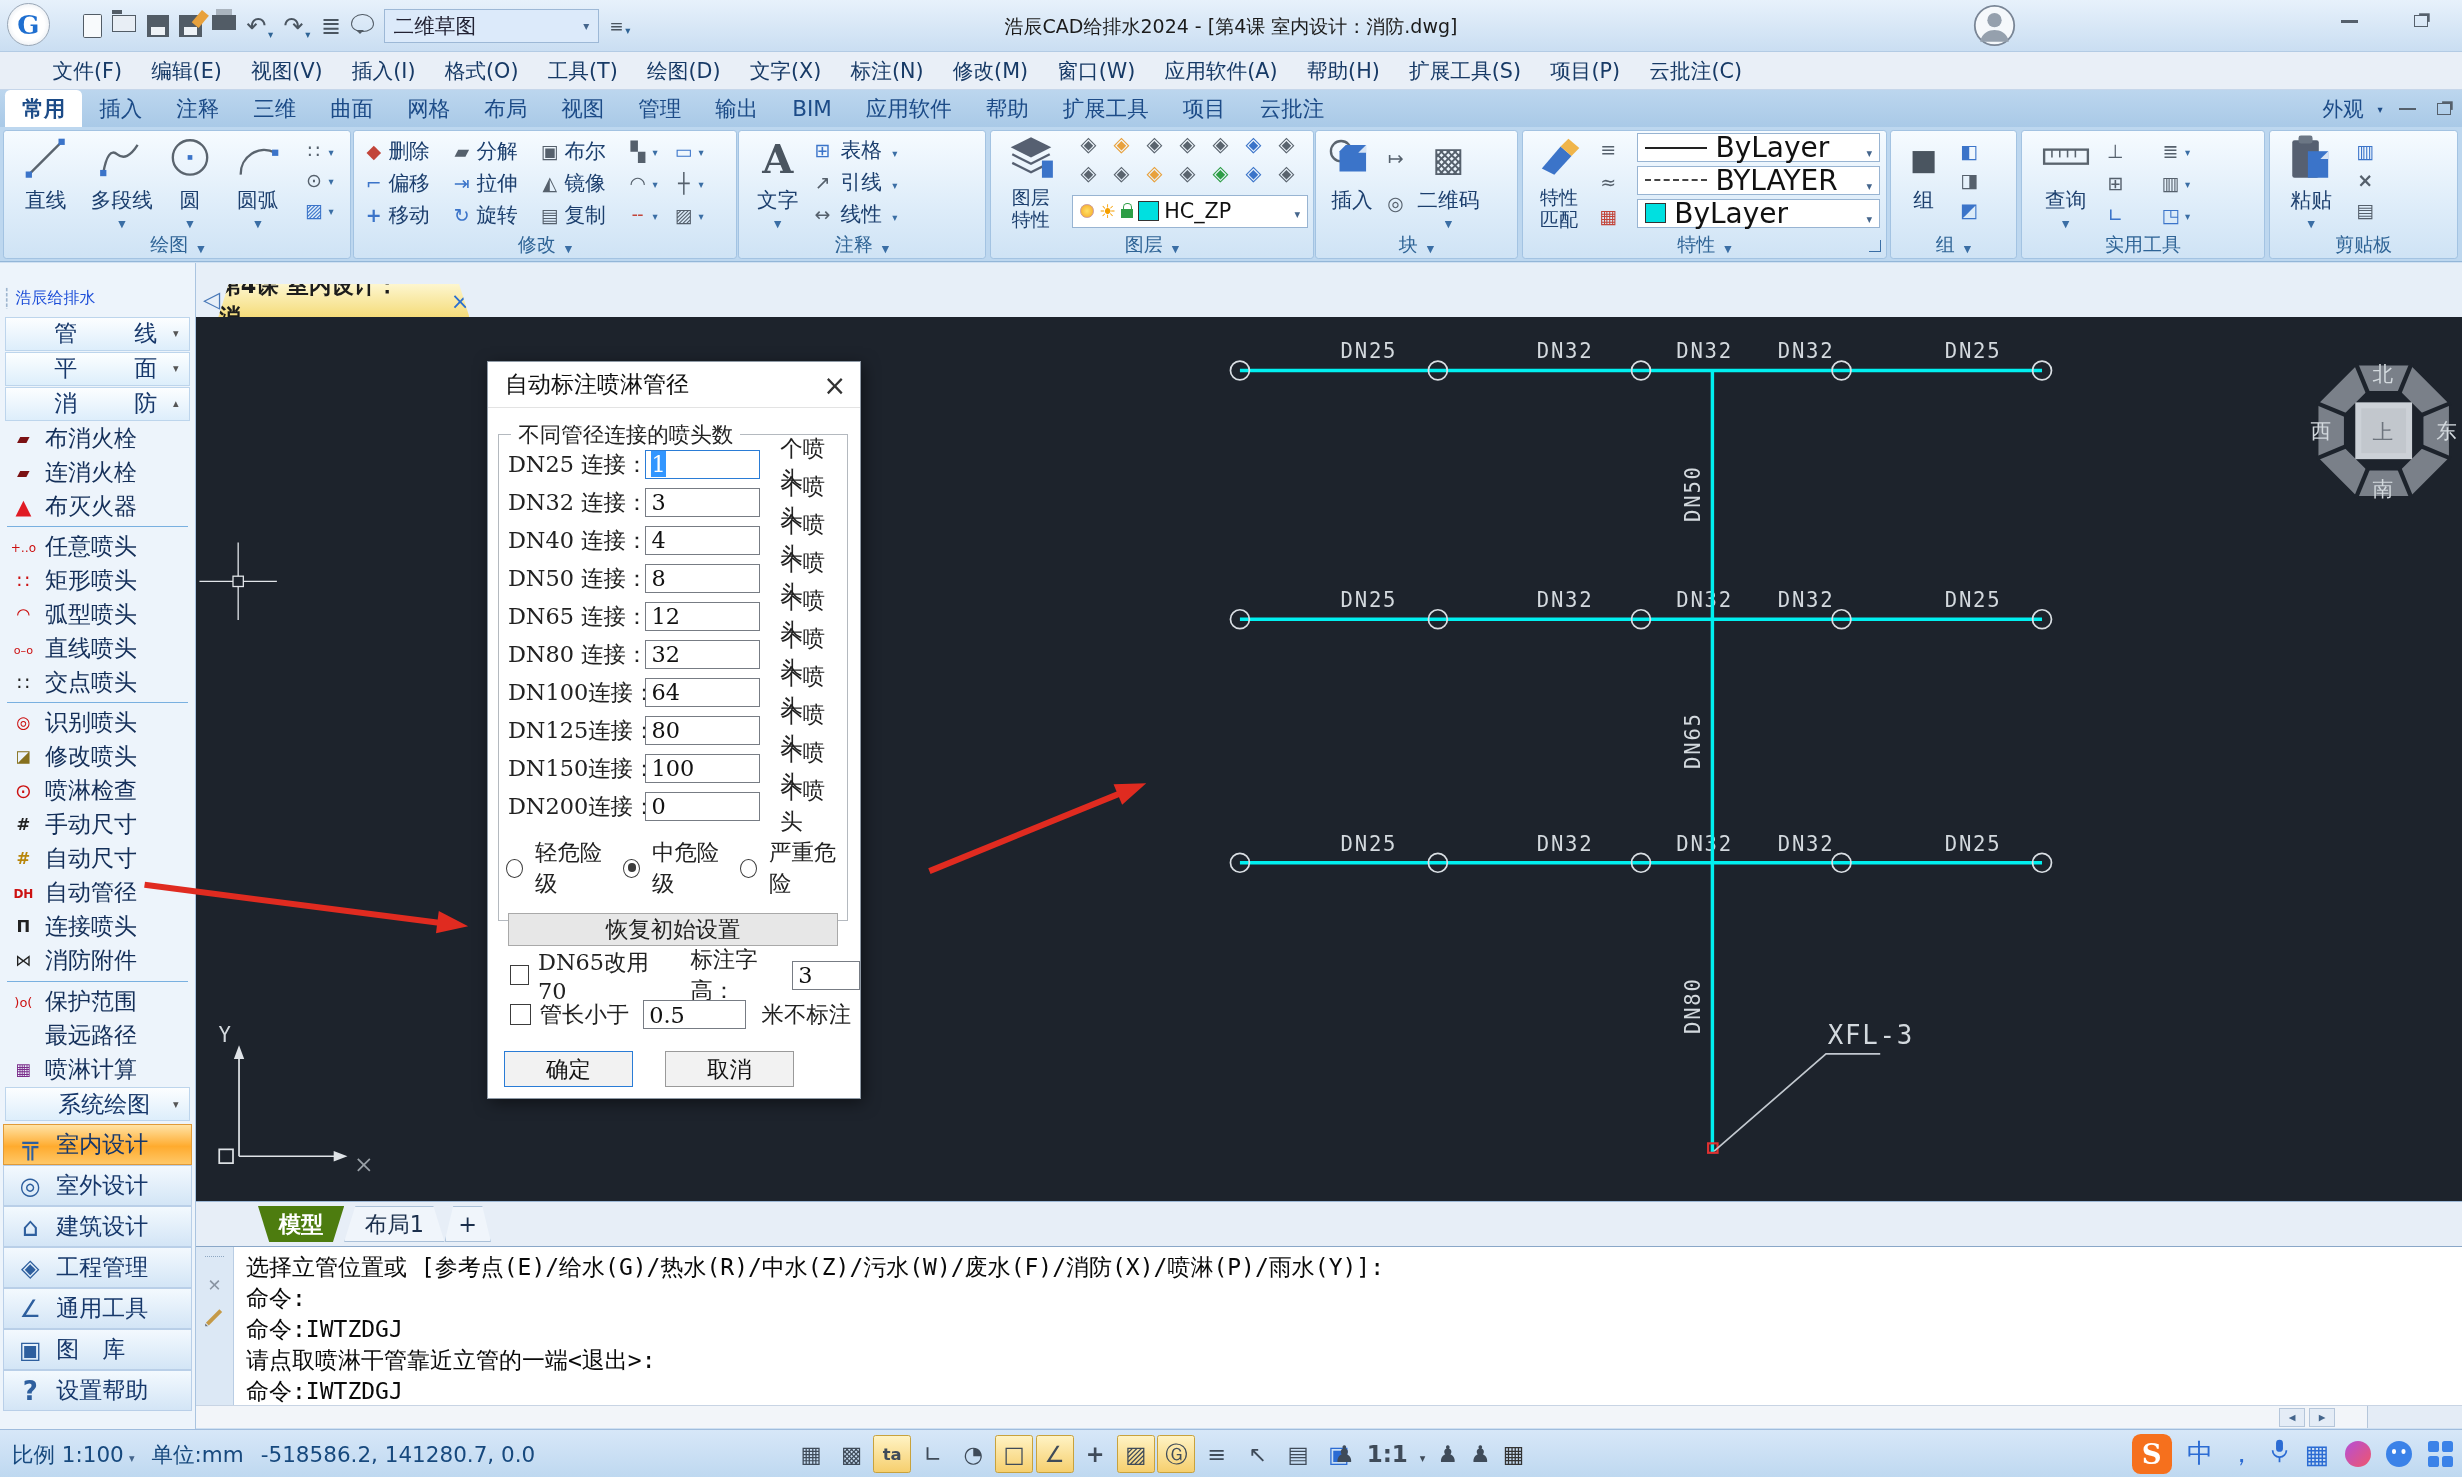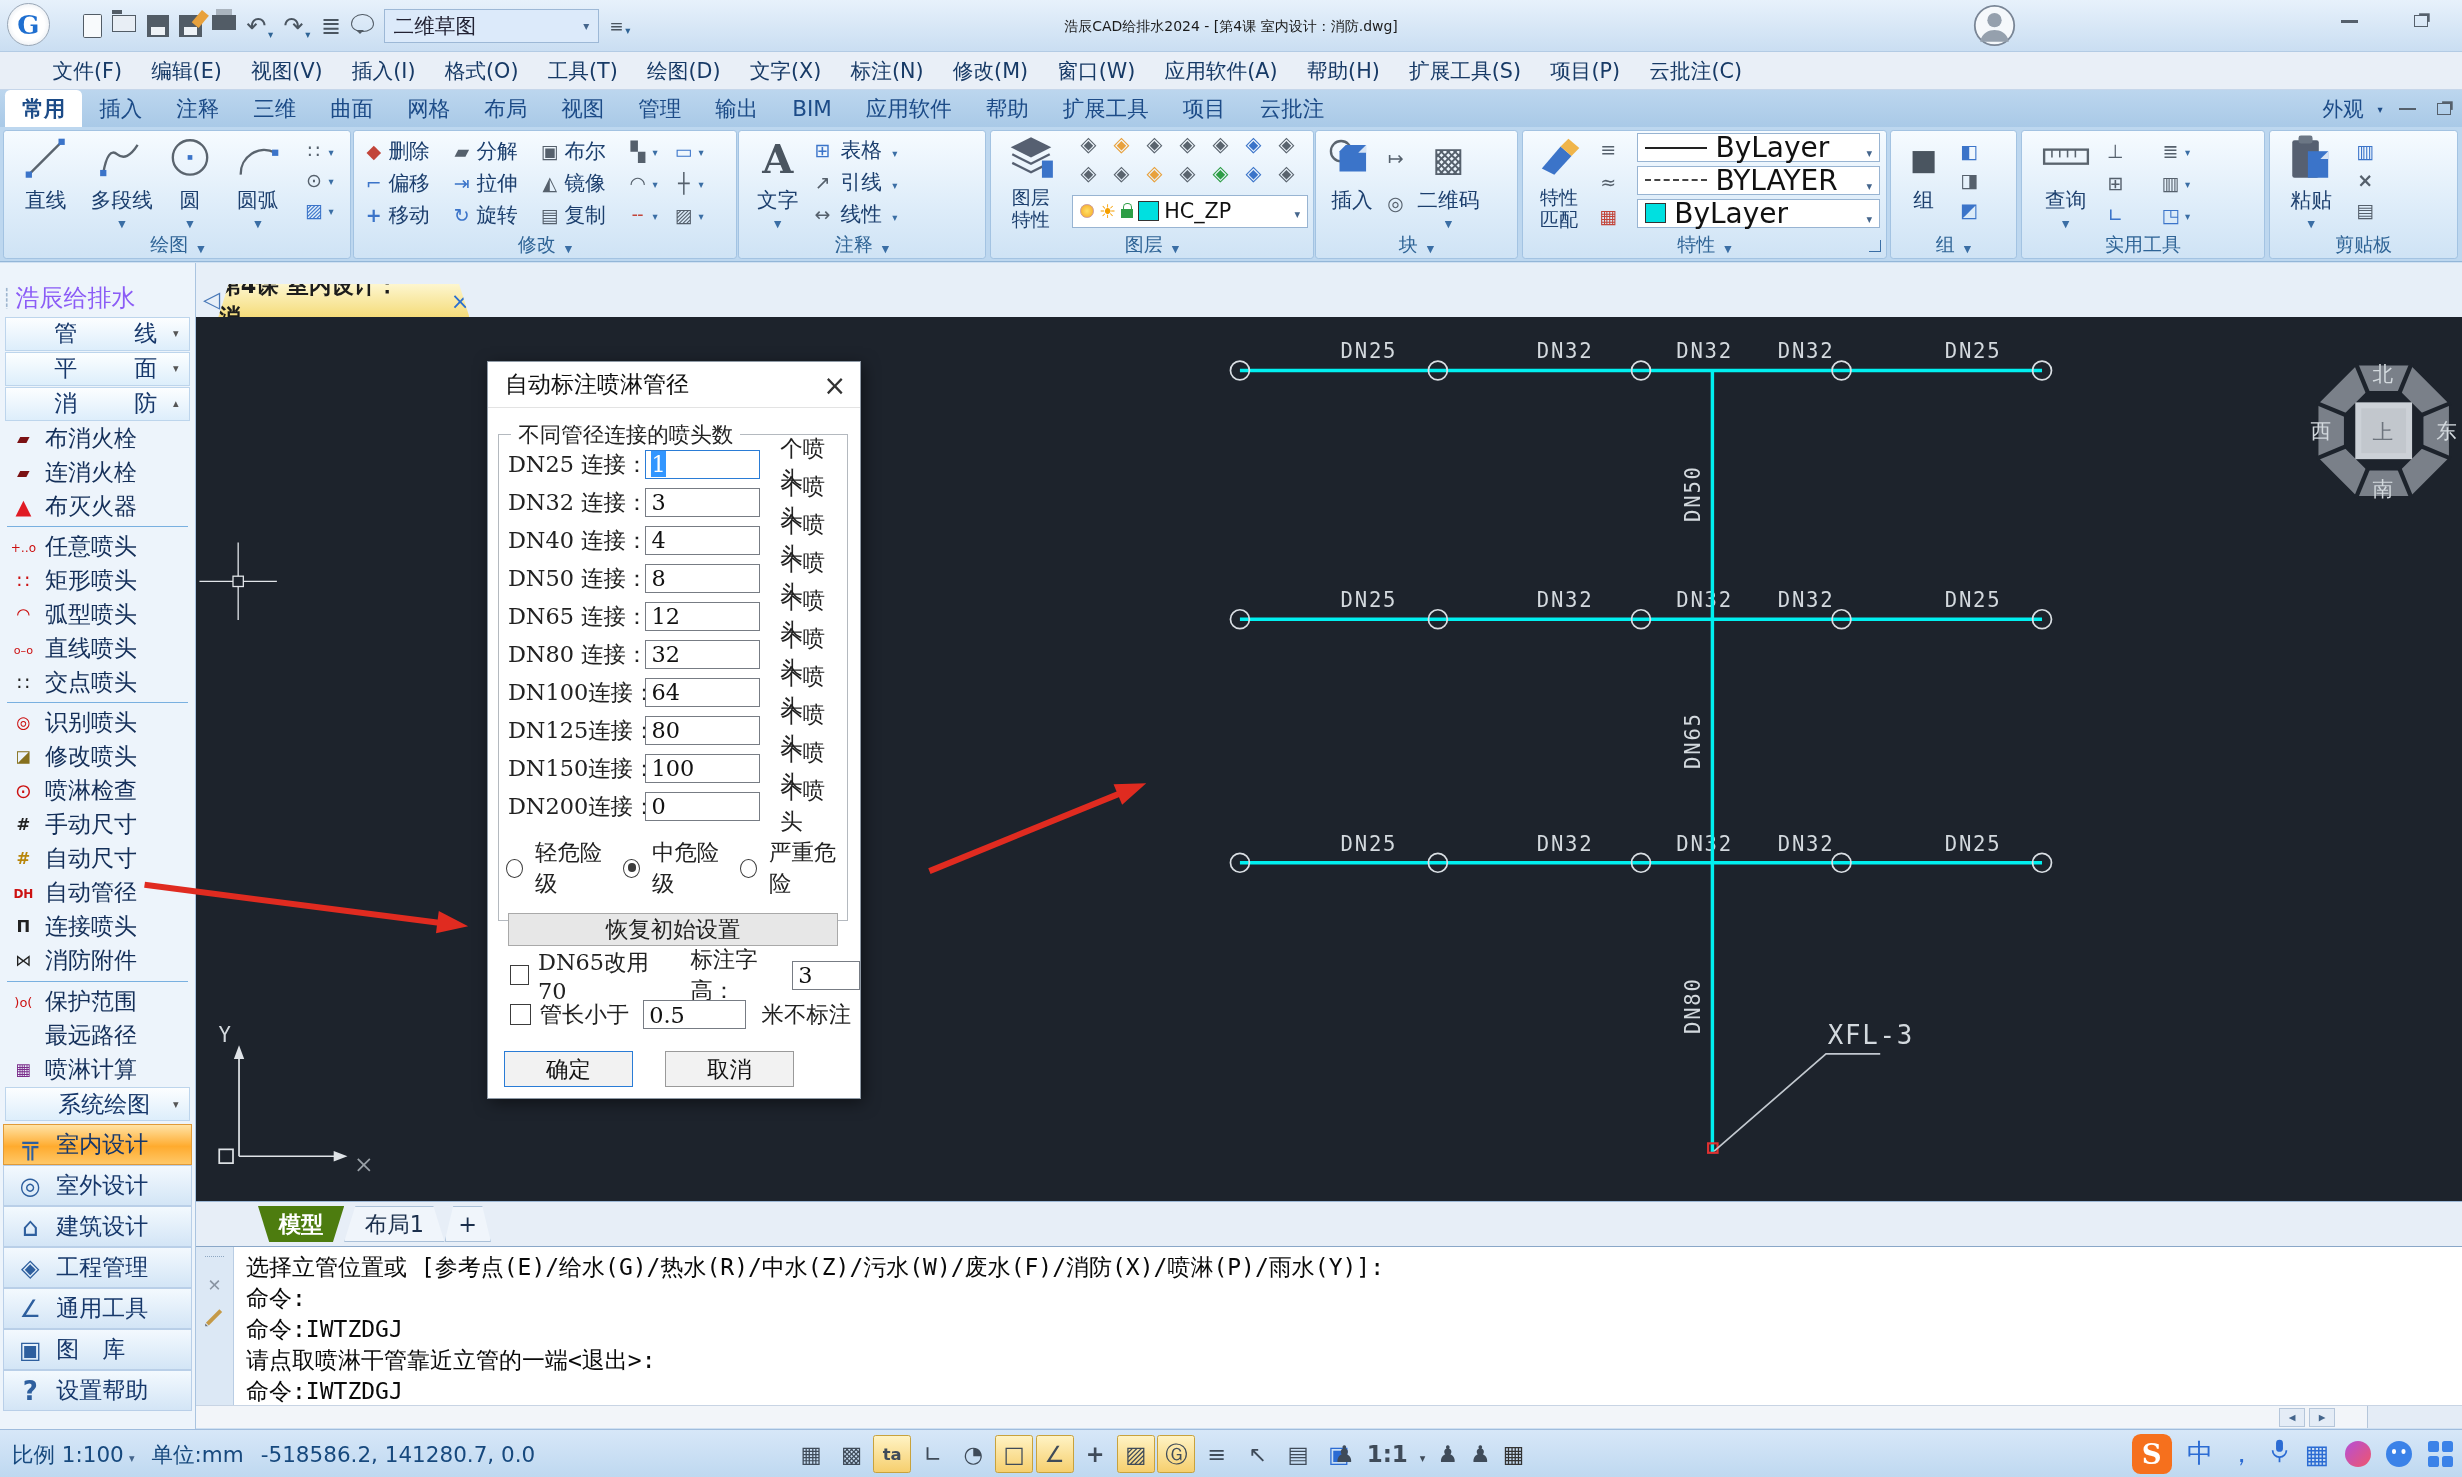--- a/index.html
+++ b/index.html
@@ -17,21 +17,21 @@
 .i-folder::before{content:"";position:absolute;left:-1.7px;top:-6px;width:10.3px;height:4.3px;background:#525c66}
 .i-floppy{width:22.4px;height:22.4px;background:#525c66;position:relative}
 .i-floppy::after{content:"";position:absolute;left:4.3px;bottom:1.7px;width:13.8px;height:8.6px;background:#eef2f6}
 .i-floppy.sa::before{content:"";position:absolute;right:-3.4px;top:-3.4px;width:8.6px;height:15.5px;background:#e8a13c;transform:rotate(40deg)}
 .i-print{width:24px;height:15.5px;background:#525c66;position:relative;top:-3.4px}
 .i-print::before{content:"";position:absolute;left:4.3px;top:-6px;width:15.5px;height:6px;background:#aab4be}
 .bubble{width:22.4px;height:18px;border:1.7px solid #525c66;border-radius:50% 50% 50% 50%/55% 55% 45% 45%;position:relative;top:-2.6px}
 .bubble::after{content:"";position:absolute;left:3.4px;bottom:-6.9px;border:4.3px solid transparent;border-top-color:#525c66}
 .wscombo{width:215px;height:34px;background:#dcEAf8;background:#dceafa;border:0.9px solid #9db8d6;display:flex;align-items:center;padding:0 8.6px;font-size:20.7px;color:#223}
 .wscombo .c{margin-left:auto;font-size:12px;color:#44658c}
-.wtitle{position:absolute;left:0;right:0;top:0;height:52px;line-height:52px;text-align:center;font-size:14px;color:#1b1b1b;pointer-events:none}
+.wtitle{position:absolute;left:0;right:0;top:0;height:52px;line-height:52px;text-align:center;font-size:19px;color:#1b1b1b;pointer-events:none}
 .avatar{position:absolute;left:1973px;top:4.3px;width:43px;height:43px}
 .winbtns{position:absolute;right:24px;top:6.9px;display:flex;gap:38px}
 .wb{width:34px;height:29px;display:flex;align-items:center;justify-content:center;cursor:default}
 .minbar{width:17px;height:2.6px;background:#55606c}
 .restbox{width:13.8px;height:12px;border:1.7px solid #55606c;box-shadow:3.4px -3.4px 0 -1.7px #55606c}
 
 .menubar{position:absolute;left:0;top:52px;width:2462px;height:38px;background:#e9eff7;border-bottom:0.9px solid #c6d6ea;display:flex;align-items:center;padding-left:38px}
 .mitem{padding:0 14.6px;line-height:38px;font-size:20.7px;color:#173a66}
 
 .rtabs{position:absolute;left:0;top:90px;width:2462px;height:38px;background:linear-gradient(#bcd6ee,#a9c9e7);display:flex;padding-left:5.2px}
@@ -114,21 +114,21 @@
 [data-icon="um2"]::before{content:"⊞"}
 [data-icon="um3"]::before{content:"∟";color:#3b74c9}
 [data-icon="um4"]::before{content:"≣"}
 [data-icon="um5"]::before{content:"▥"}
 [data-icon="um6"]::before{content:"◳";color:#3b74c9}
 [data-icon="cm1"]::before{content:"▥";color:#3b74c9}
 [data-icon="cm2"]::before{content:"×";font-weight:bold}
 [data-icon="cm3"]::before{content:"▤"}
 
 .sidebar{position:absolute;left:0;top:263px;width:196px;height:1166px;background:#edf4fb;border-right:1.7px solid #aac4e0;padding-top:17px;font-family:"DejaVu Serif","Liberation Serif",serif}
-.shead{height:36px;display:flex;align-items:center;padding-left:15.5px;font-size:24px;color:#8b5cf6;position:relative}
+.shead{height:36px;display:flex;align-items:center;padding-left:15.5px;font-size:16px;color:#1d4ed8;position:relative}
 .shead::before{content:"";position:absolute;left:5.2px;top:6.9px;bottom:6.9px;width:3.4px;background-image:radial-gradient(#9fb6cf 1.3px,transparent 1.3px);background-size:3.4px 5.2px}
 .ssec{height:34px;margin:0.9px 5.2px;background:linear-gradient(#fcfeff,#ddeefb);border:0.9px solid #bdd5ec;display:flex;align-items:center;font-size:23px;color:#17386b;padding:0 10.3px 0 48px}
 .ssec .r{margin-left:57px}
 .scaret{margin-left:auto;font-size:11.2px;color:#555}
 .scaret::after{content:"▾"}
 .scaret.up::after{content:"▴"}
 .stool{height:34px;display:flex;align-items:center;padding-left:6.9px;gap:5.2px;font-size:23px;color:#142f59}
 .sico{width:33px;text-align:center;font-size:16.4px;font-family:"DejaVu Sans",sans-serif}
 .sdiv{display:none}
 .sdiv.show{display:block;border-top:0.9px solid #79b0e0;margin:2.6px 6.9px}

